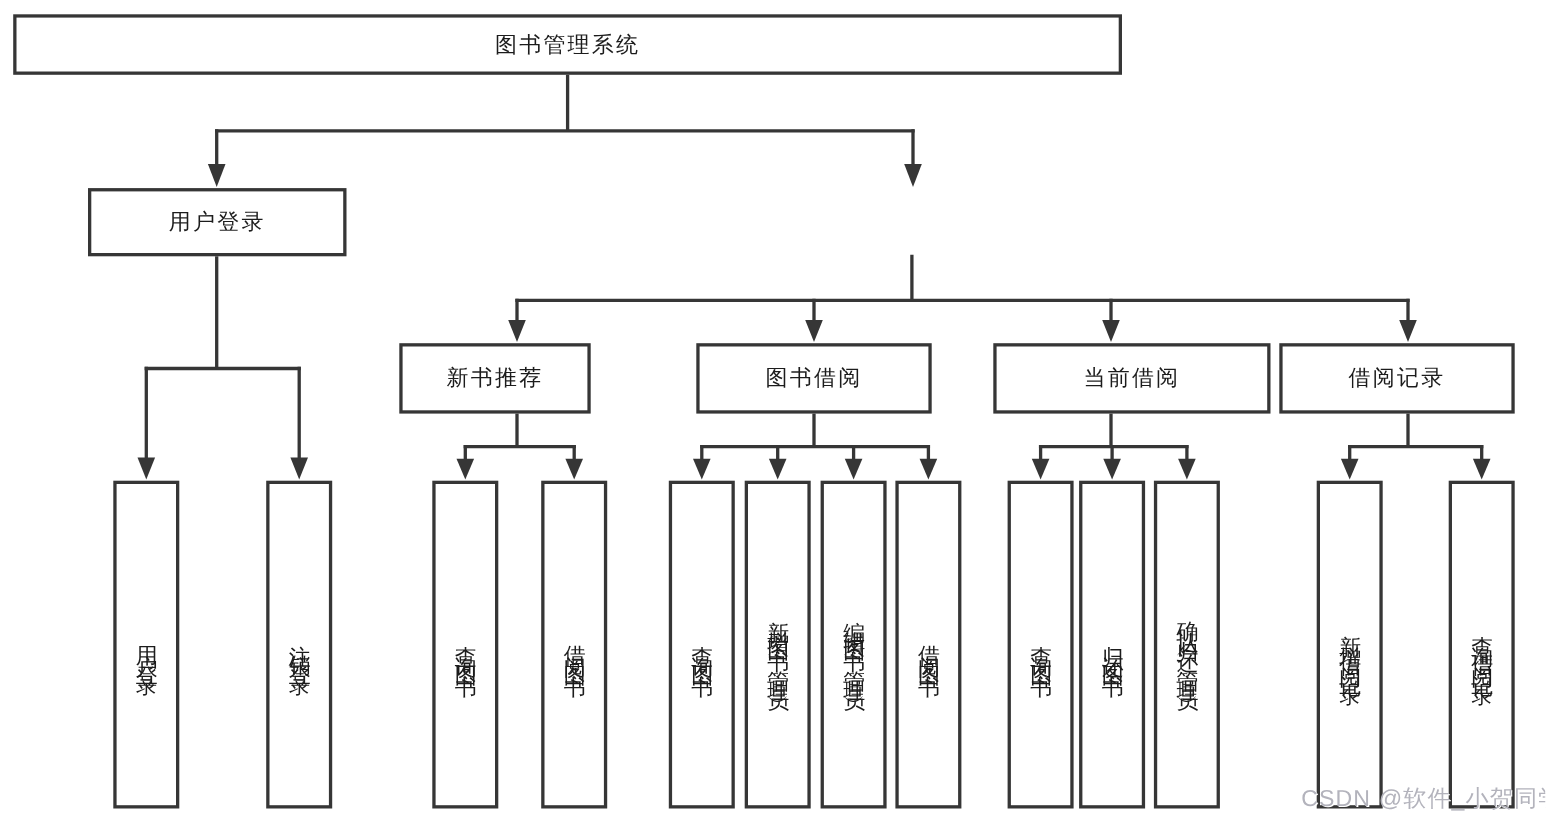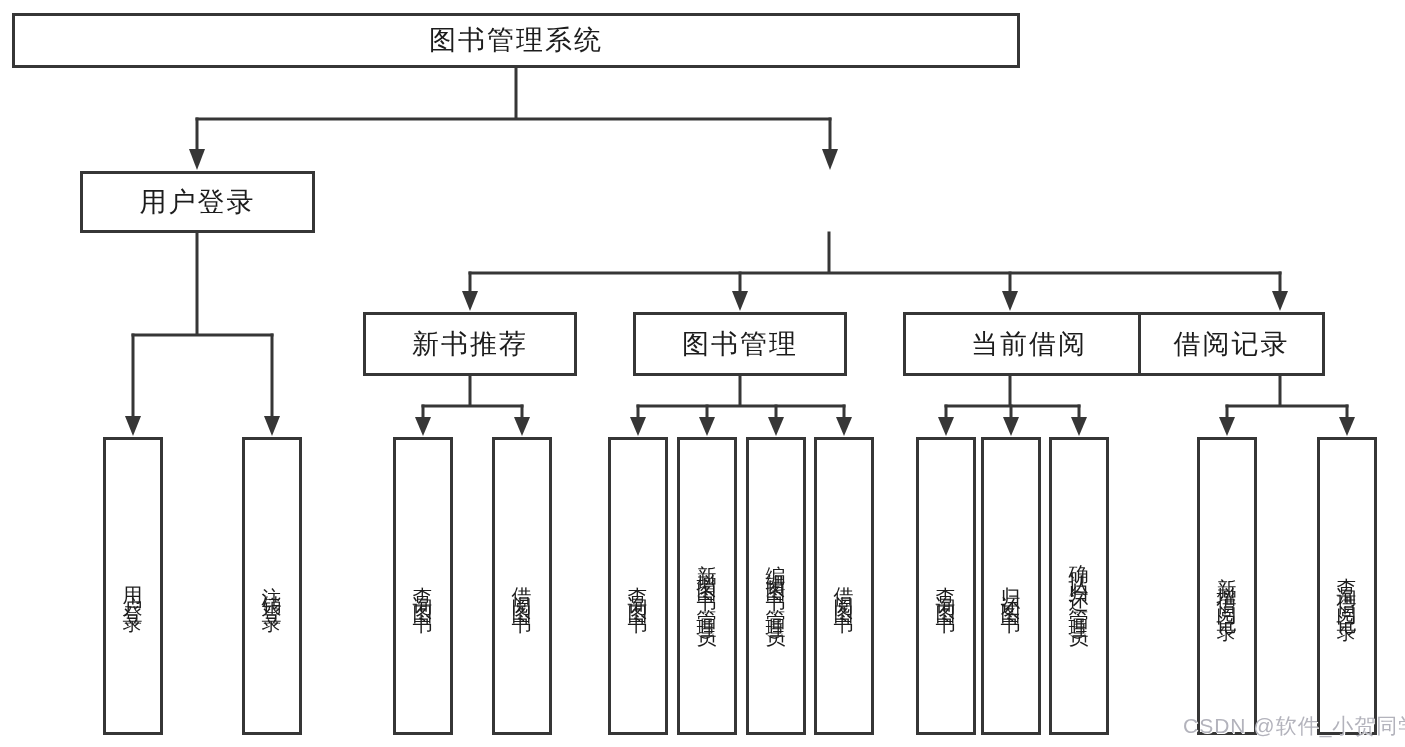--- a/index.html
+++ b/index.html
@@ -13,21 +13,21 @@
   .connector-layer { position:absolute; left:0; top:0; width:1405px; height:747px; }
   .box {
     position:absolute;
     box-sizing:border-box;
     border:3px solid #363636;
     background:#ffffff;
     color:#1c1c1c;
     display:flex;
     align-items:center;
     justify-content:center;
-    font-size:27px;
+    font-size:20px;
     line-height:1;
   }
   .h-label { letter-spacing:2px; }
   .leaf {
     writing-mode:vertical-rl;
     text-orientation:mixed;
     letter-spacing:9px;
     font-size:20px;
     padding-top:6px;
   }
@@ -97,24 +97,24 @@
 
       <polygon points="1219,417 1235,417 1227,436"></polygon>
       <polygon points="1339,417 1355,417 1347,436"></polygon>
     </g>
   </svg>
 
   <div class="box h-label" style="left:12px;top:13px;width:1008px;height:55px">图书管理系统</div>
 
   <div class="box h-label" style="left:80px;top:171px;width:235px;height:62px">用户登录</div>
 
-  <div class="box h-label" style="left:363px;top:312px;width:214px;height:64px">新书推荐</div>
-  <div class="box h-label" style="left:633px;top:312px;width:214px;height:64px">图书管理</div>
+  <div class="box h-label" style="left:363px;top:312px;width:174px;height:64px">新书推荐</div>
+  <div class="box h-label" style="left:633px;top:312px;width:214px;height:64px">图书借阅</div>
   <div class="box h-label" style="left:903px;top:312px;width:252px;height:64px">当前借阅</div>
-  <div class="box h-label" style="left:1138px;top:312px;width:187px;height:64px">借阅记录</div>
+  <div class="box h-label" style="left:1163px;top:312px;width:214px;height:64px">借阅记录</div>
 
   <div class="box leaf" style="left:103px;top:437px;width:60px;height:298px">用户登录</div>
   <div class="box leaf" style="left:242px;top:437px;width:60px;height:298px">注销登录</div>
 
   <div class="box leaf" style="left:393px;top:437px;width:60px;height:298px">查询图书</div>
   <div class="box leaf" style="left:492px;top:437px;width:60px;height:298px">借阅图书</div>
 
   <div class="box leaf" style="left:608px;top:437px;width:60px;height:298px">查询图书</div>
   <div class="box leaf" style="left:677px;top:437px;width:60px;height:298px">新增图书（管理员）</div>
   <div class="box leaf" style="left:746px;top:437px;width:60px;height:298px">编辑图书（管理员）</div>

